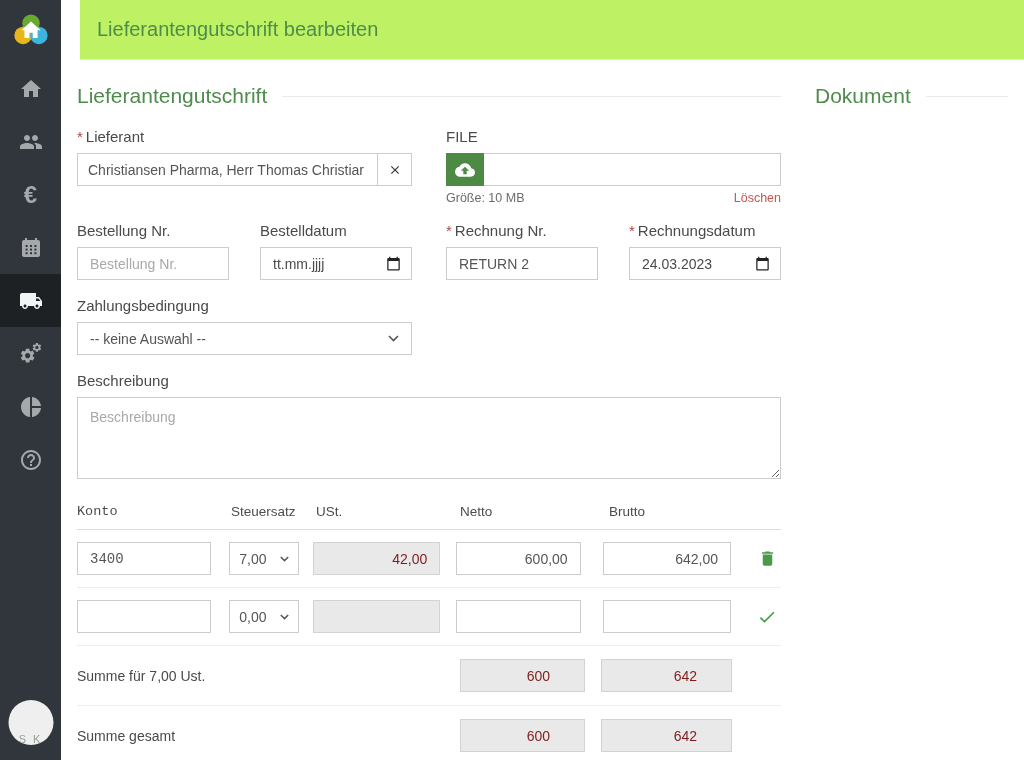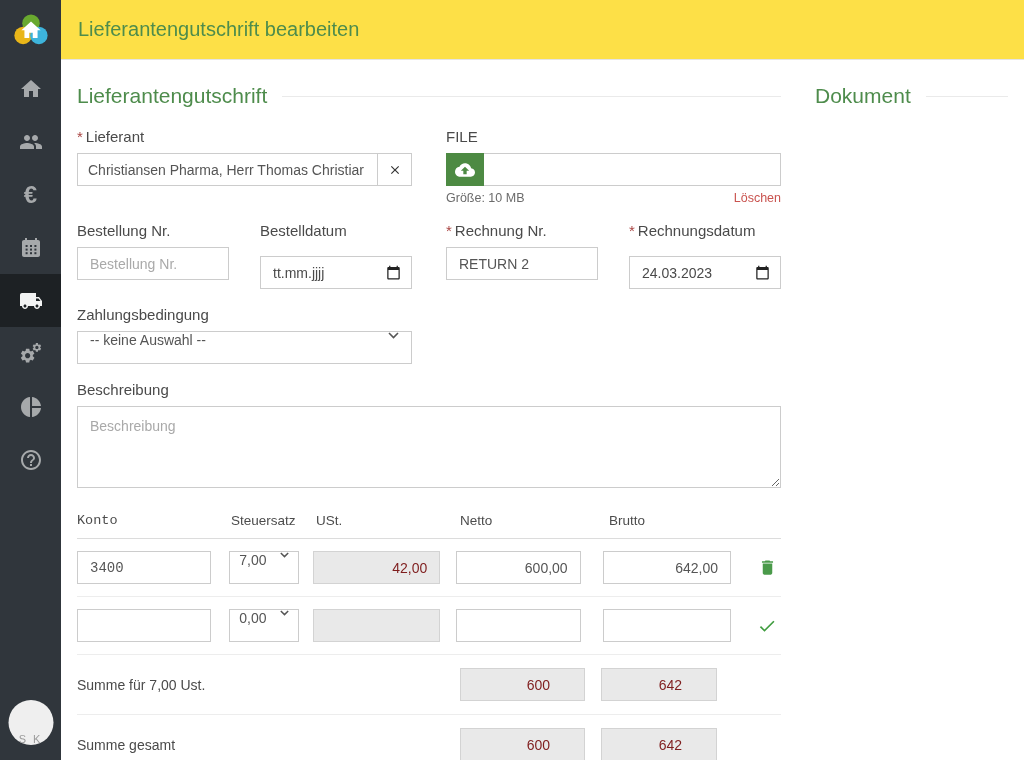--- a/index.html
+++ b/index.html
@@ -15,38 +15,38 @@
   .side-item.active { background:#1d2124; }
   .side-item.active svg { fill:#f2f3f3; }
   .euro-glyph { font-size:24px; color:#a6a9ab; font-weight:bold; line-height:1; }
   .avatar { position:absolute; bottom:15px; left:50%; transform:translateX(-50%);
             width:45px; height:45px; border-radius:50%; background:#efefef;
             display:flex; align-items:flex-end; justify-content:center;
             font-size:11px; color:#9b9b9b; letter-spacing:2px; cursor:pointer; }
 
   
   .main { flex:1; display:flex; flex-direction:column; min-width:0; }
-  .topbar { height:60px; background:#fde047; border-bottom:1px solid #e4e4e4;
-            display:flex; align-items:center; padding-left:17px; flex-shrink:0; }
+  .topbar { height:60px; background:#bef264; border-bottom:1px solid #e4e4e4;
+            display:flex; align-items:center; padding-left:17px; flex-shrink:0;margin-left:19px; }
   .topbar h1 { font-size:20px; font-weight:400; color:#4e8c4c; }
 
   .content { flex:1; display:flex; padding:21px 16px 0 16px; gap:34px; overflow:hidden; }
   .col-left { width:704px; flex-shrink:0; }
   .col-right { flex:1; min-width:0; }
 
   .sec-head { display:flex; align-items:center; font-size:21px; font-weight:400; color:#4e8c4c; height:30px; }
   .sec-head::after { content:""; flex:1; height:1px; background:#eaeaea; margin-left:15px; }
 
   
   .form-row { display:flex; margin-top:17px; }
   .field { display:flex; flex-direction:column; }
   .field > label { font-size:15px; font-weight:normal; color:#4a4a4a; margin-bottom:8px; white-space:nowrap; }
   .req { color:#a94442; margin-right:3px; }
   .w-half { width:335px; } .w-quarter { width:152px; }
-  .gap-inner { margin-left:31px;gap:9px; } .gap-col { margin-left:34px; }
+  .gap-inner { margin-left:31px; } .gap-col { margin-left:34px; }
 
   .ipt { height:33px; border:1px solid #ccc; background:#fff; font-family:inherit;
          font-size:14px; color:#555; padding:0 12px; width:100%; outline:none; }
   .ipt::placeholder { color:#a9a9a9; }
   .num { text-align:right; }
   .dis { background:#e9e9e9; border-color:#d3d3d3; color:#7f1d1d; }
 
   .input-group { display:flex; width:335px; height:33px; border:1px solid #ccc; background:#fff; }
   .input-group input { flex:1; min-width:0; border:none; outline:none; padding:0 10px;
                        font-family:inherit; font-size:14px; color:#555; }
@@ -56,42 +56,42 @@
   .file-box { display:flex; width:335px; height:33px; }
   .file-btn { width:38px; height:33px; background:#4d8a43; border:none; display:flex;
               align-items:center; justify-content:center; cursor:pointer; flex-shrink:0; }
   .file-rest { flex:1; border:1px solid #ccc; border-left:none; background:#fff; }
   .file-meta { display:flex; justify-content:space-between; margin-top:5px; font-size:12.5px; }
   .file-size { color:#6b6b6b; } .file-del { color:#c9534f; cursor:pointer; }
 
   .date-box { display:flex; align-items:center; justify-content:space-between; height:33px;
               border:1px solid #ccc; background:#fff; padding:0 10px 0 12px; font-size:14px;
               color:#4a4a4a; cursor:pointer; }
-  .select-box { display:flex; justify-content:space-between; height:33px;
+  .select-box { display:flex; align-items:center; justify-content:space-between; height:33px;
                 border:1px solid #ccc; background:#fff; padding:0 12px; font-size:14px;
                 color:#555; cursor:pointer; }
 
   textarea.ipt { height:82px; padding:10px 12px; resize:vertical; line-height:1.3; }
 
   
   .pos-table { margin-top:25px; }
   .pos-head { display:flex; padding-bottom:10px; border-bottom:1px solid #dcdcdc;
               font-size:13.5px; color:#4c4c4c; }
   .c1{width:154px;font-family:Liberation Mono, monospace;} .c2{width:85px;} .c3{width:144px;} .c4{width:141px;} .c5{width:152px;margin-left:8px;}
   .c6{width:28px; display:flex; justify-content:center;}
   .pos-row { display:flex; align-items:center; padding:12px 0; border-bottom:1px solid #ededed; }
   .c1 .ipt{width:134px;} .c2 .select-box{width:70px; padding:0 9px;}
   .c3 .ipt{width:127px;} .c4 .ipt{width:125px;} .c5 .ipt{width:128px;}
   .icon-btn { background:none; border:none; cursor:pointer; display:flex; padding:0; }
 
   .sum-row { display:flex; align-items:center; padding:13px 0; border-bottom:1px solid #ededed;
              font-size:14px; color:#4a4a4a; }
   .sum-row:last-child { border-bottom:none; }
   .sum-label { width:383px; }
-  .sum-netto { width:125px; margin-right:16px; } .sum-brutto { width:116px; }
+  .sum-netto { width:125px; margin-right:16px; } .sum-brutto { width:131px; }
   .sum-num { text-align:right; padding-right:34px; }
 
   .chev { flex-shrink:0; margin-left:8px; }
 </style>
 </head>
 <body>
 
 <div class="app">
 
   <div class="sidebar">

